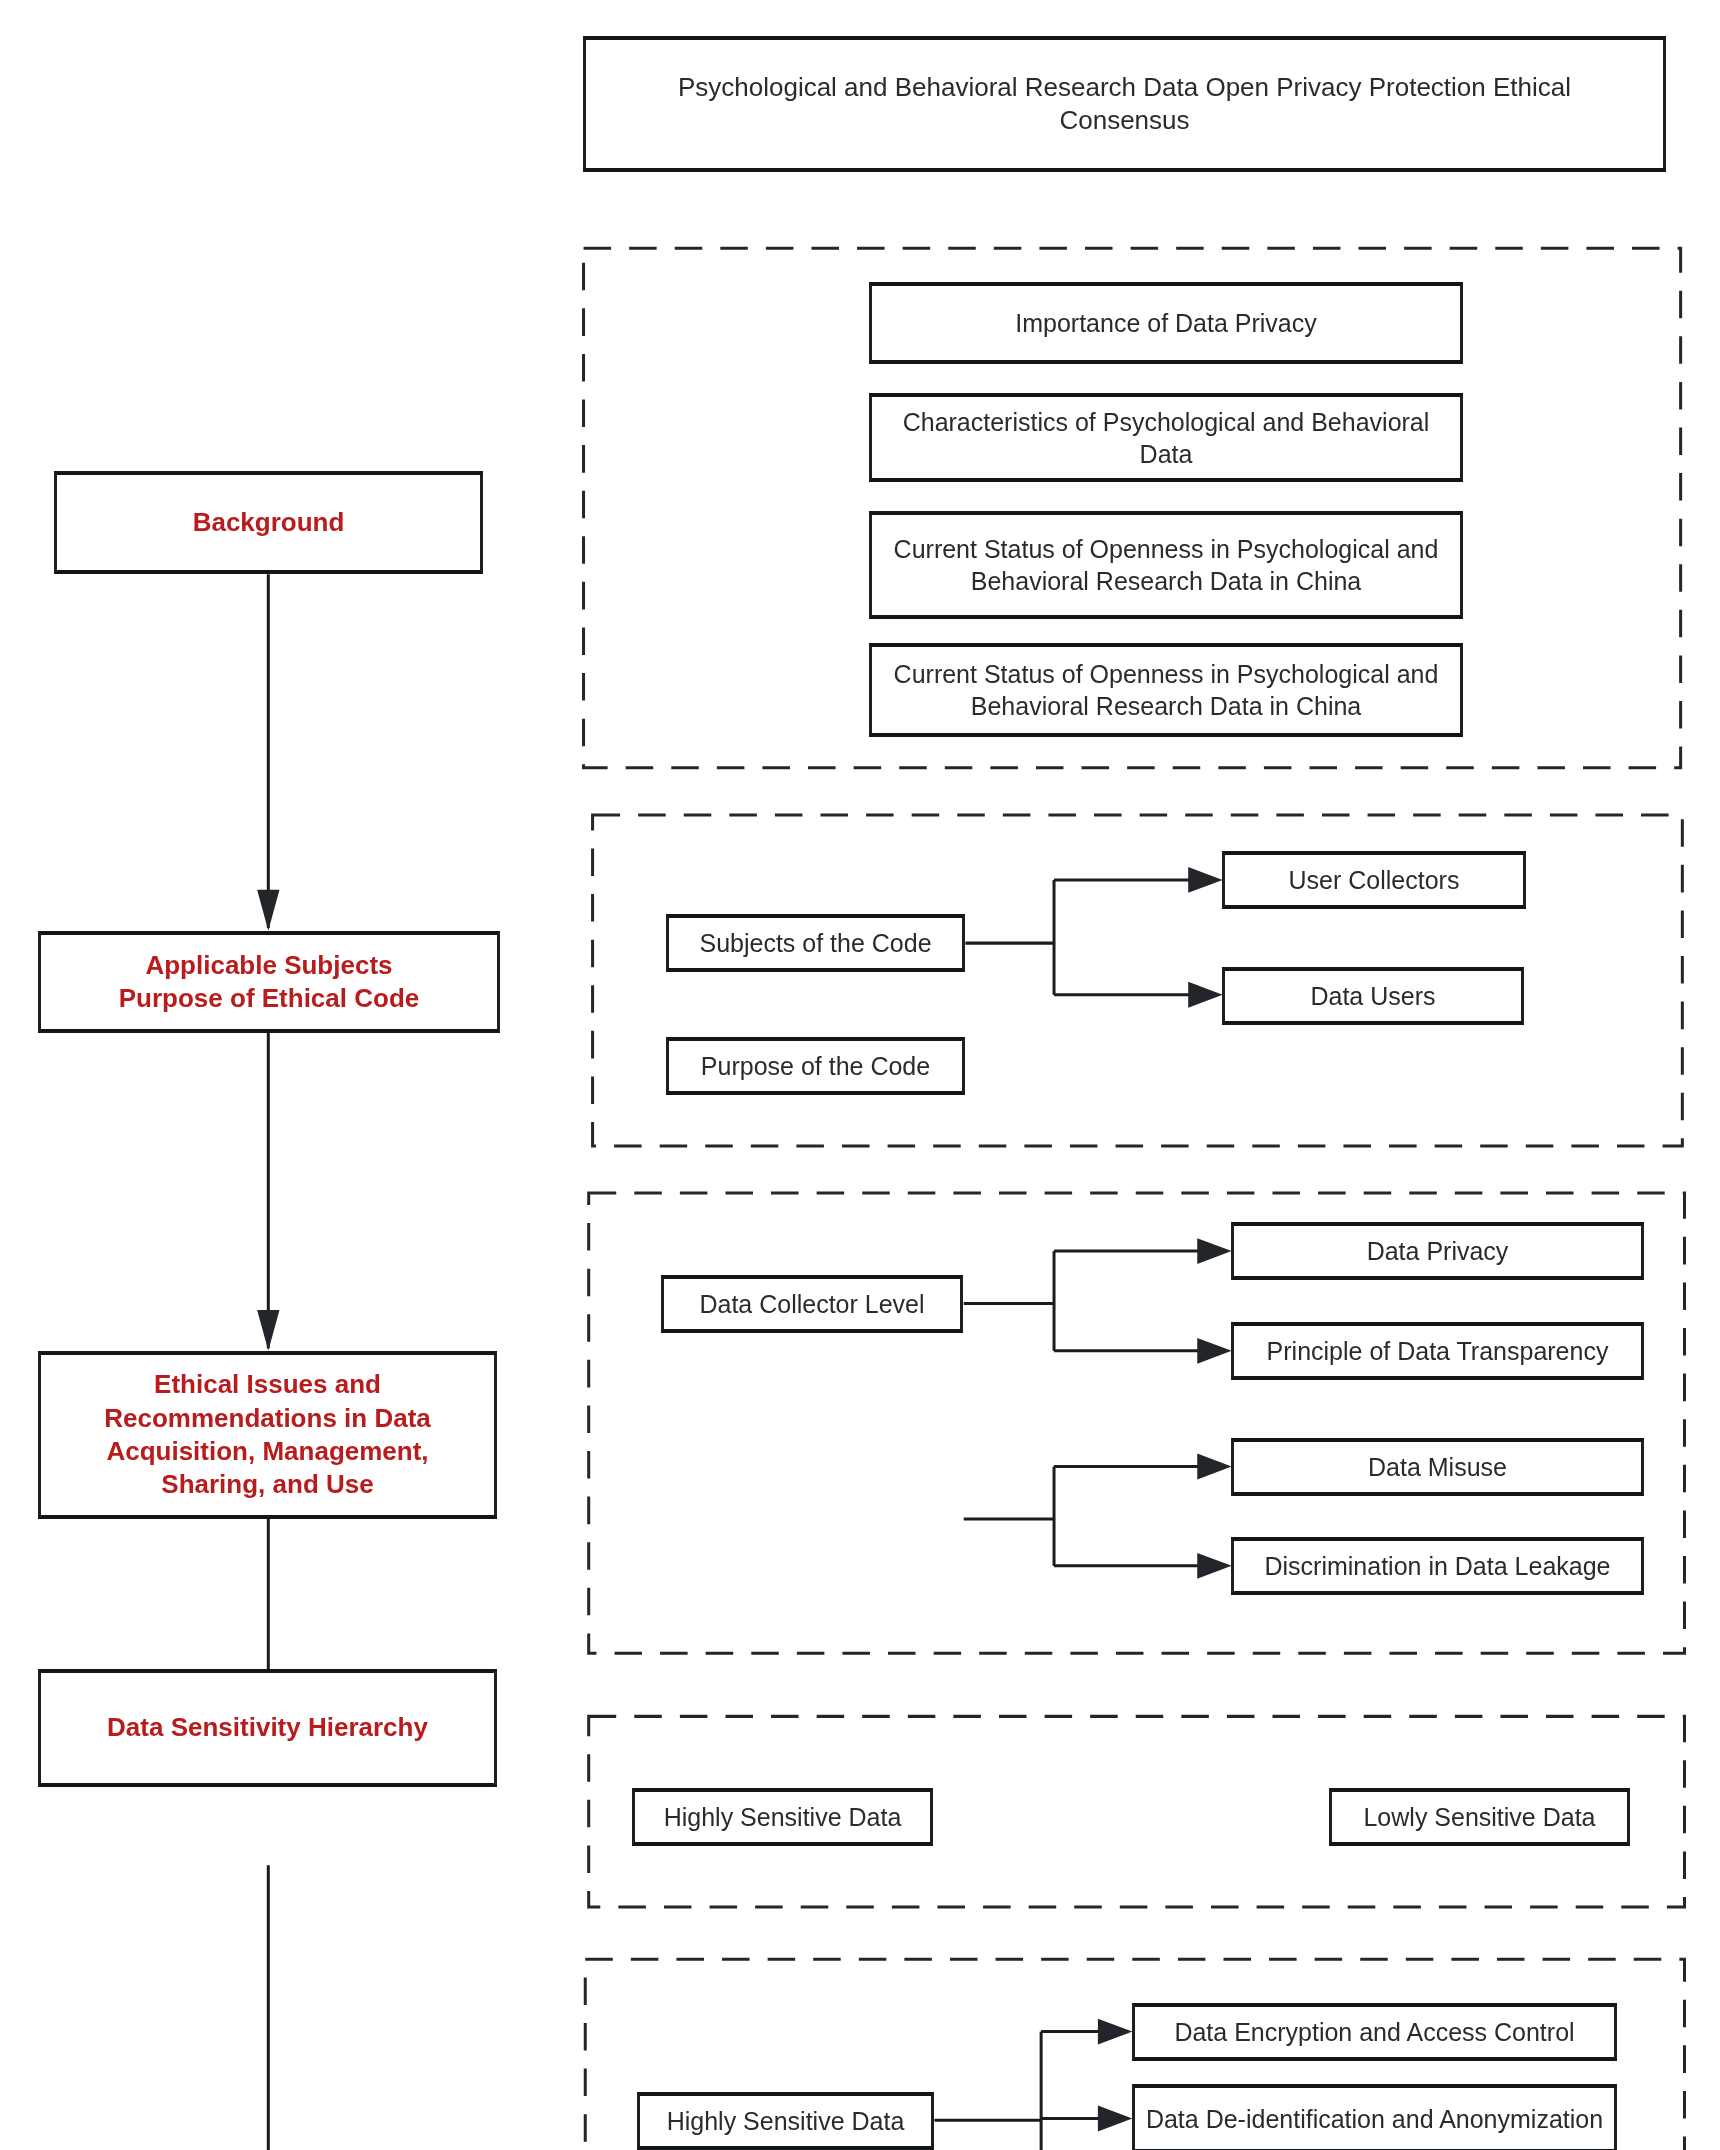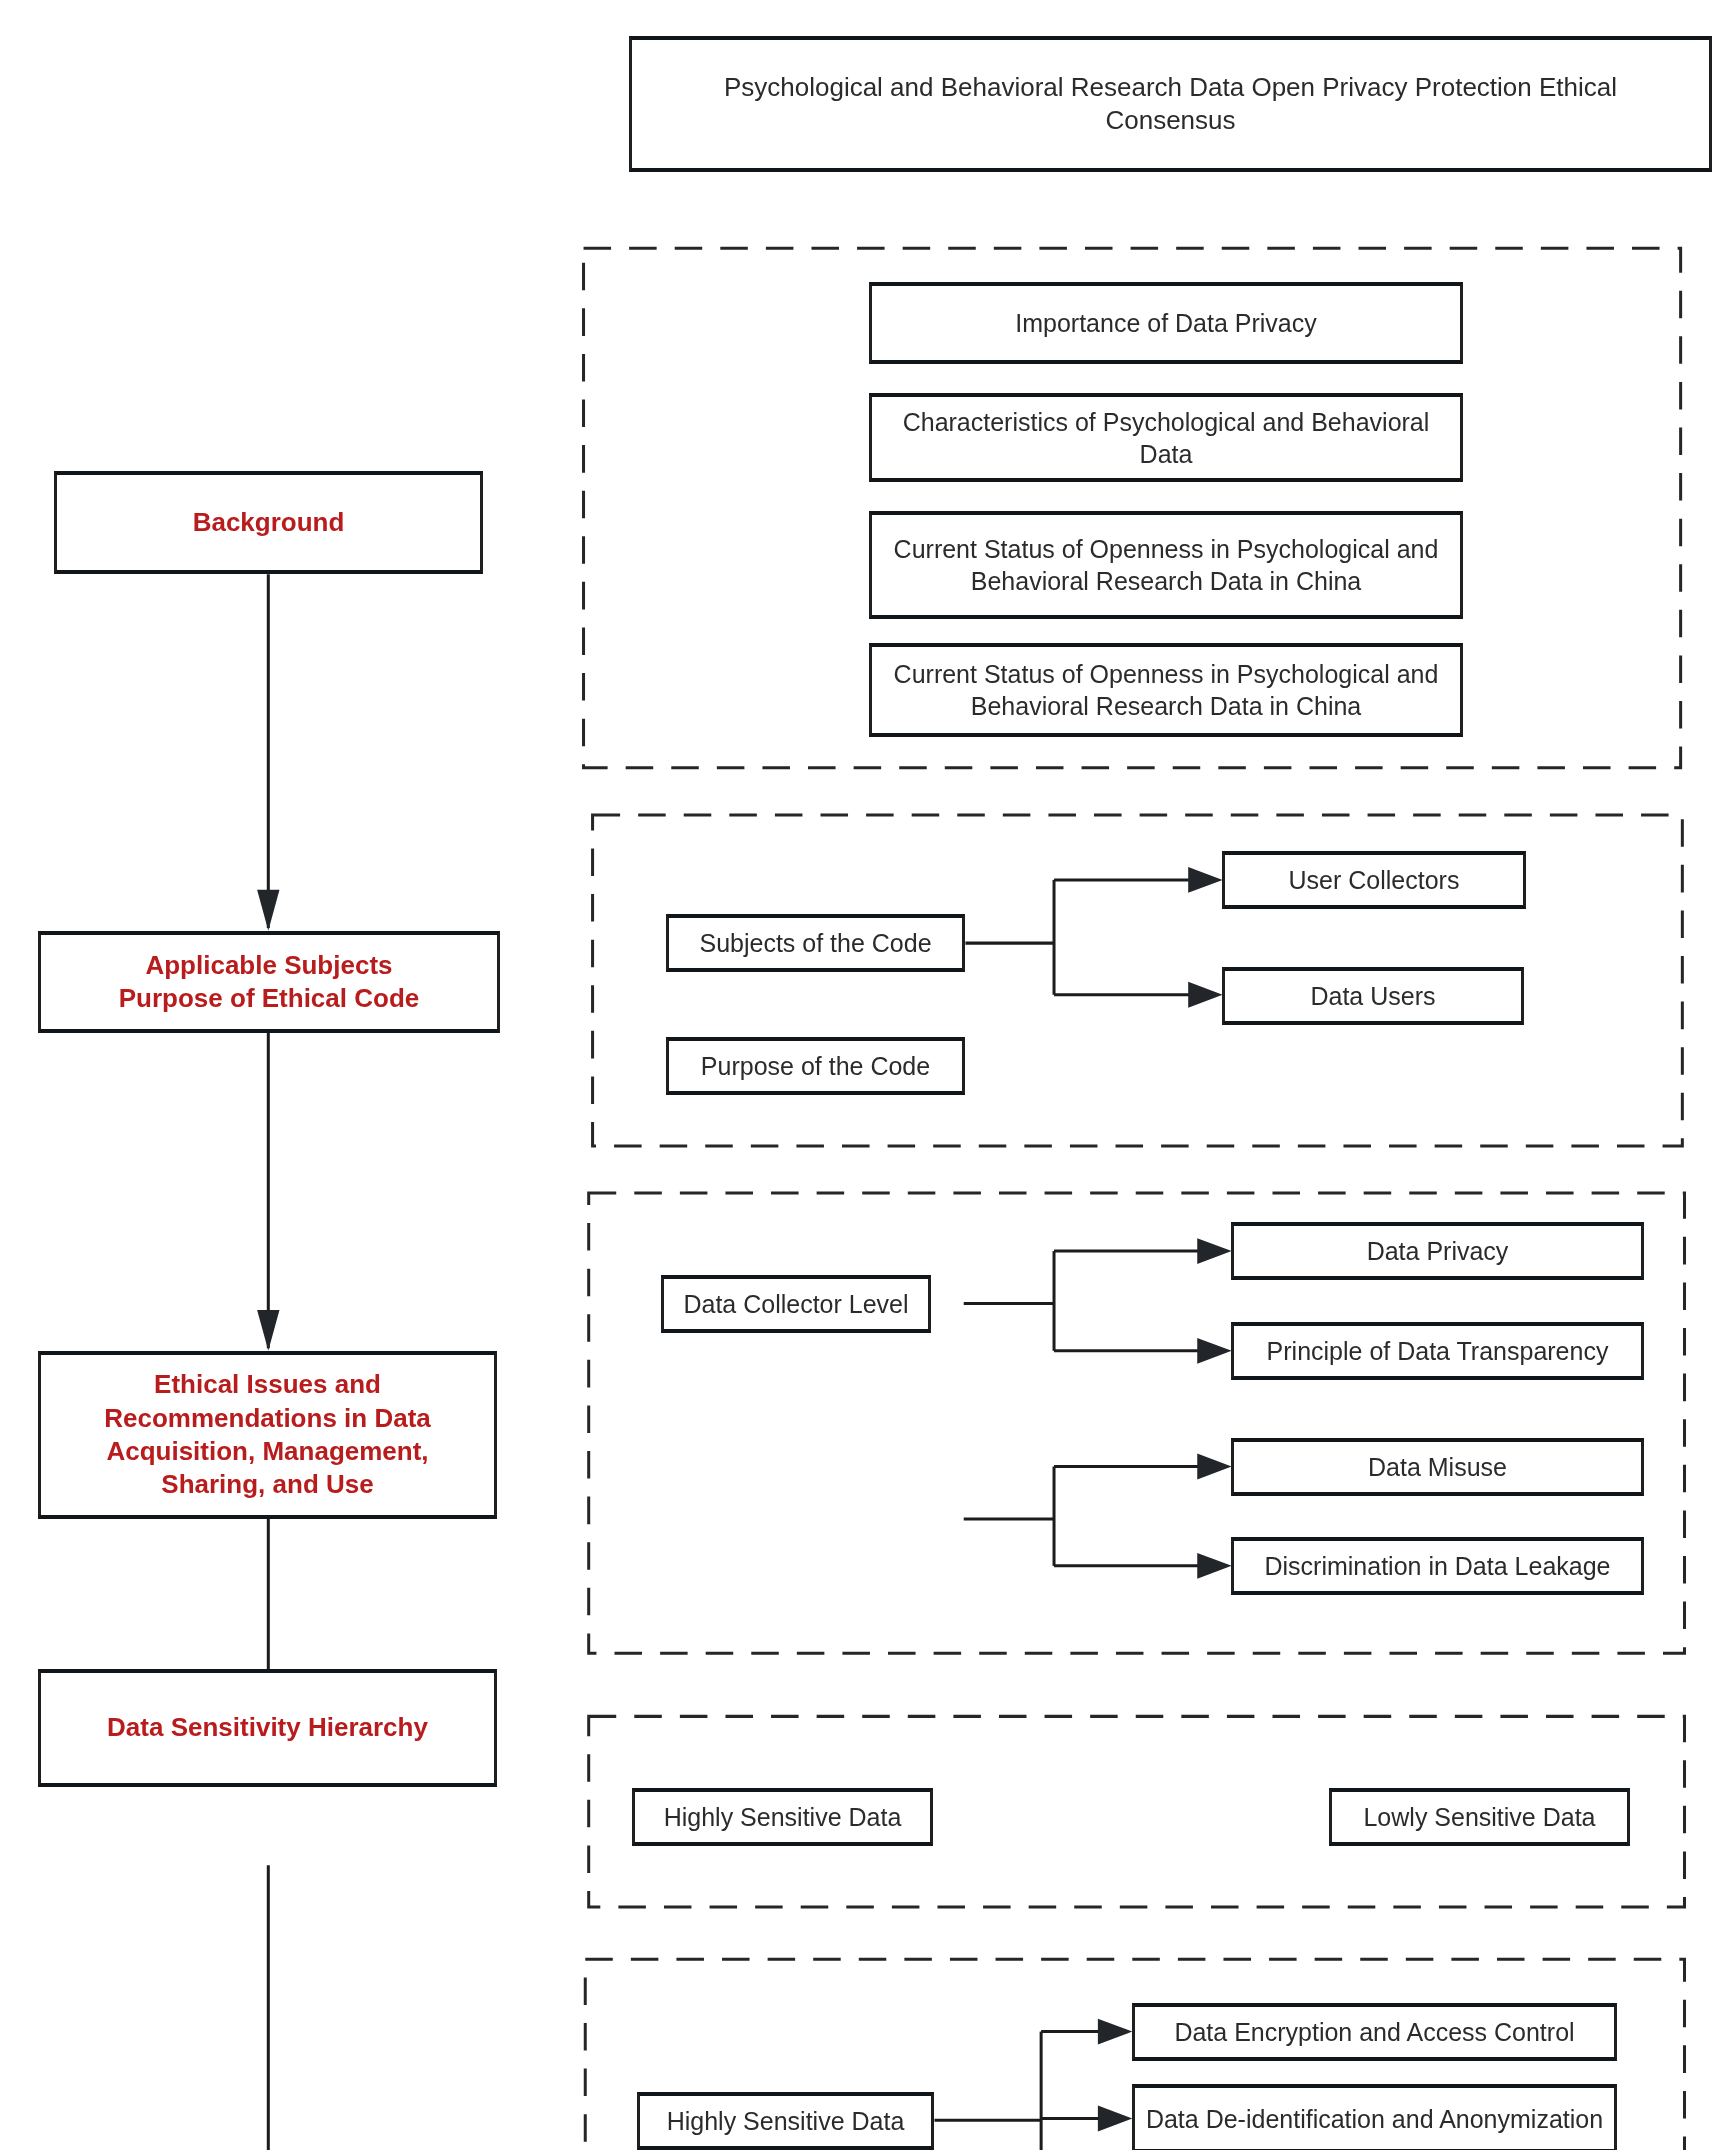--- a/index.html
+++ b/index.html
@@ -33,21 +33,20 @@
     z-index: 2;
   }
   .flow-node {
     font-weight: bold;
     color: #b91c1c;
     font-size: 26px;
   }
   .title-box {
     font-size: 26px;
     padding: 0 65px;
-    margin-left: 46px;
   }
   .dashed-section {
     position: absolute;
     box-sizing: border-box;
     background: transparent;
     z-index: 1;
   }
   .child-box { padding: 0 10.3px; }
   #wires {
     position: absolute;
@@ -195,21 +194,21 @@
     <span>User Collectors</span>
   </div>
   <div class="solid-box child-box" style="left:1222px; top:967px; width:302px; height:58px;">
     <span>Data Users</span>
   </div>
   <div class="solid-box child-box" style="left:666px; top:1037px; width:299px; height:58px;">
     <span>Purpose of the Code</span>
   </div>
 
   <div class="dashed-section" style="left:588px; top:1193px; width:1096px; height:460px;"></div>
-  <div class="solid-box child-box" style="left:661px; top:1275px; width:270px; height:58px;">
+  <div class="solid-box child-box" style="left:661px; top:1275px; width:302px; height:58px;">
     <span>Data Collector Level</span>
   </div>
   <div class="solid-box child-box" style="left:1231px; top:1322px; width:413px; height:58px;">
     <span>Principle of Data Transparency</span>
   </div>
   <div class="solid-box child-box" style="left:1231px; top:1222px; width:413px; height:58px;">
     <span>Data Privacy</span>
   </div>
   <div class="solid-box child-box" style="left:1231px; top:1438px; width:413px; height:58px;">
     <span>Data Misuse</span>

